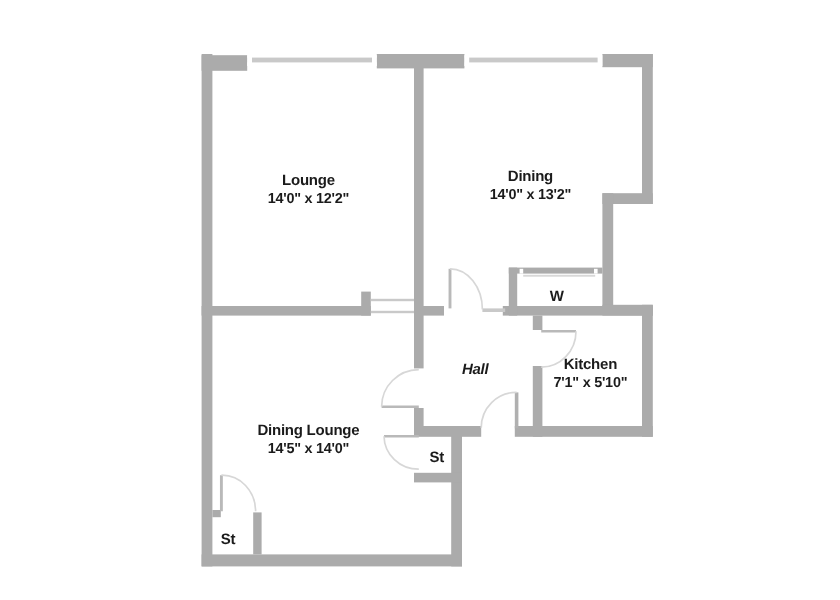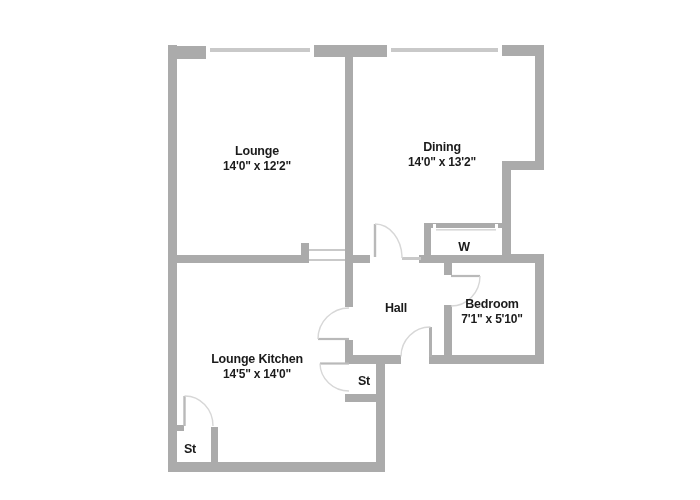--- a/index.html
+++ b/index.html
@@ -130,31 +130,31 @@
   <div class="room-label" style="left:236px;top:158px;">
     <div class="room-name">Lounge</div>
     <div class="room-dims">14'0" x 12'2"</div>
   </div>
 
   <div class="room-label" style="left:421px;top:154px;">
     <div class="room-name">Dining</div>
     <div class="room-dims">14'0" x 13'2"</div>
   </div>
 
-  <div class="room-label" style="left:375px;top:308px;">
+  <div class="room-label" style="left:375px;top:308px;font-style:italic;">
     <div class="room-name">Hall</div>
   </div>
 
   <div class="room-label" style="left:471px;top:311px;">
-    <div class="room-name">Bedroom</div>
+    <div class="room-name">Kitchen</div>
     <div class="room-dims">7'1" x 5'10"</div>
   </div>
 
   <div class="room-label" style="left:236px;top:366px;">
-    <div class="room-name">Lounge Kitchen</div>
+    <div class="room-name">Dining Lounge</div>
     <div class="room-dims">14'5" x 14'0"</div>
   </div>
 
   <div class="room-label small-label" style="left:443px;top:247px;">
     <div class="room-name">W</div>
   </div>
 
   <div class="room-label small-label" style="left:343px;top:381px;">
     <div class="room-name">St</div>
   </div>

